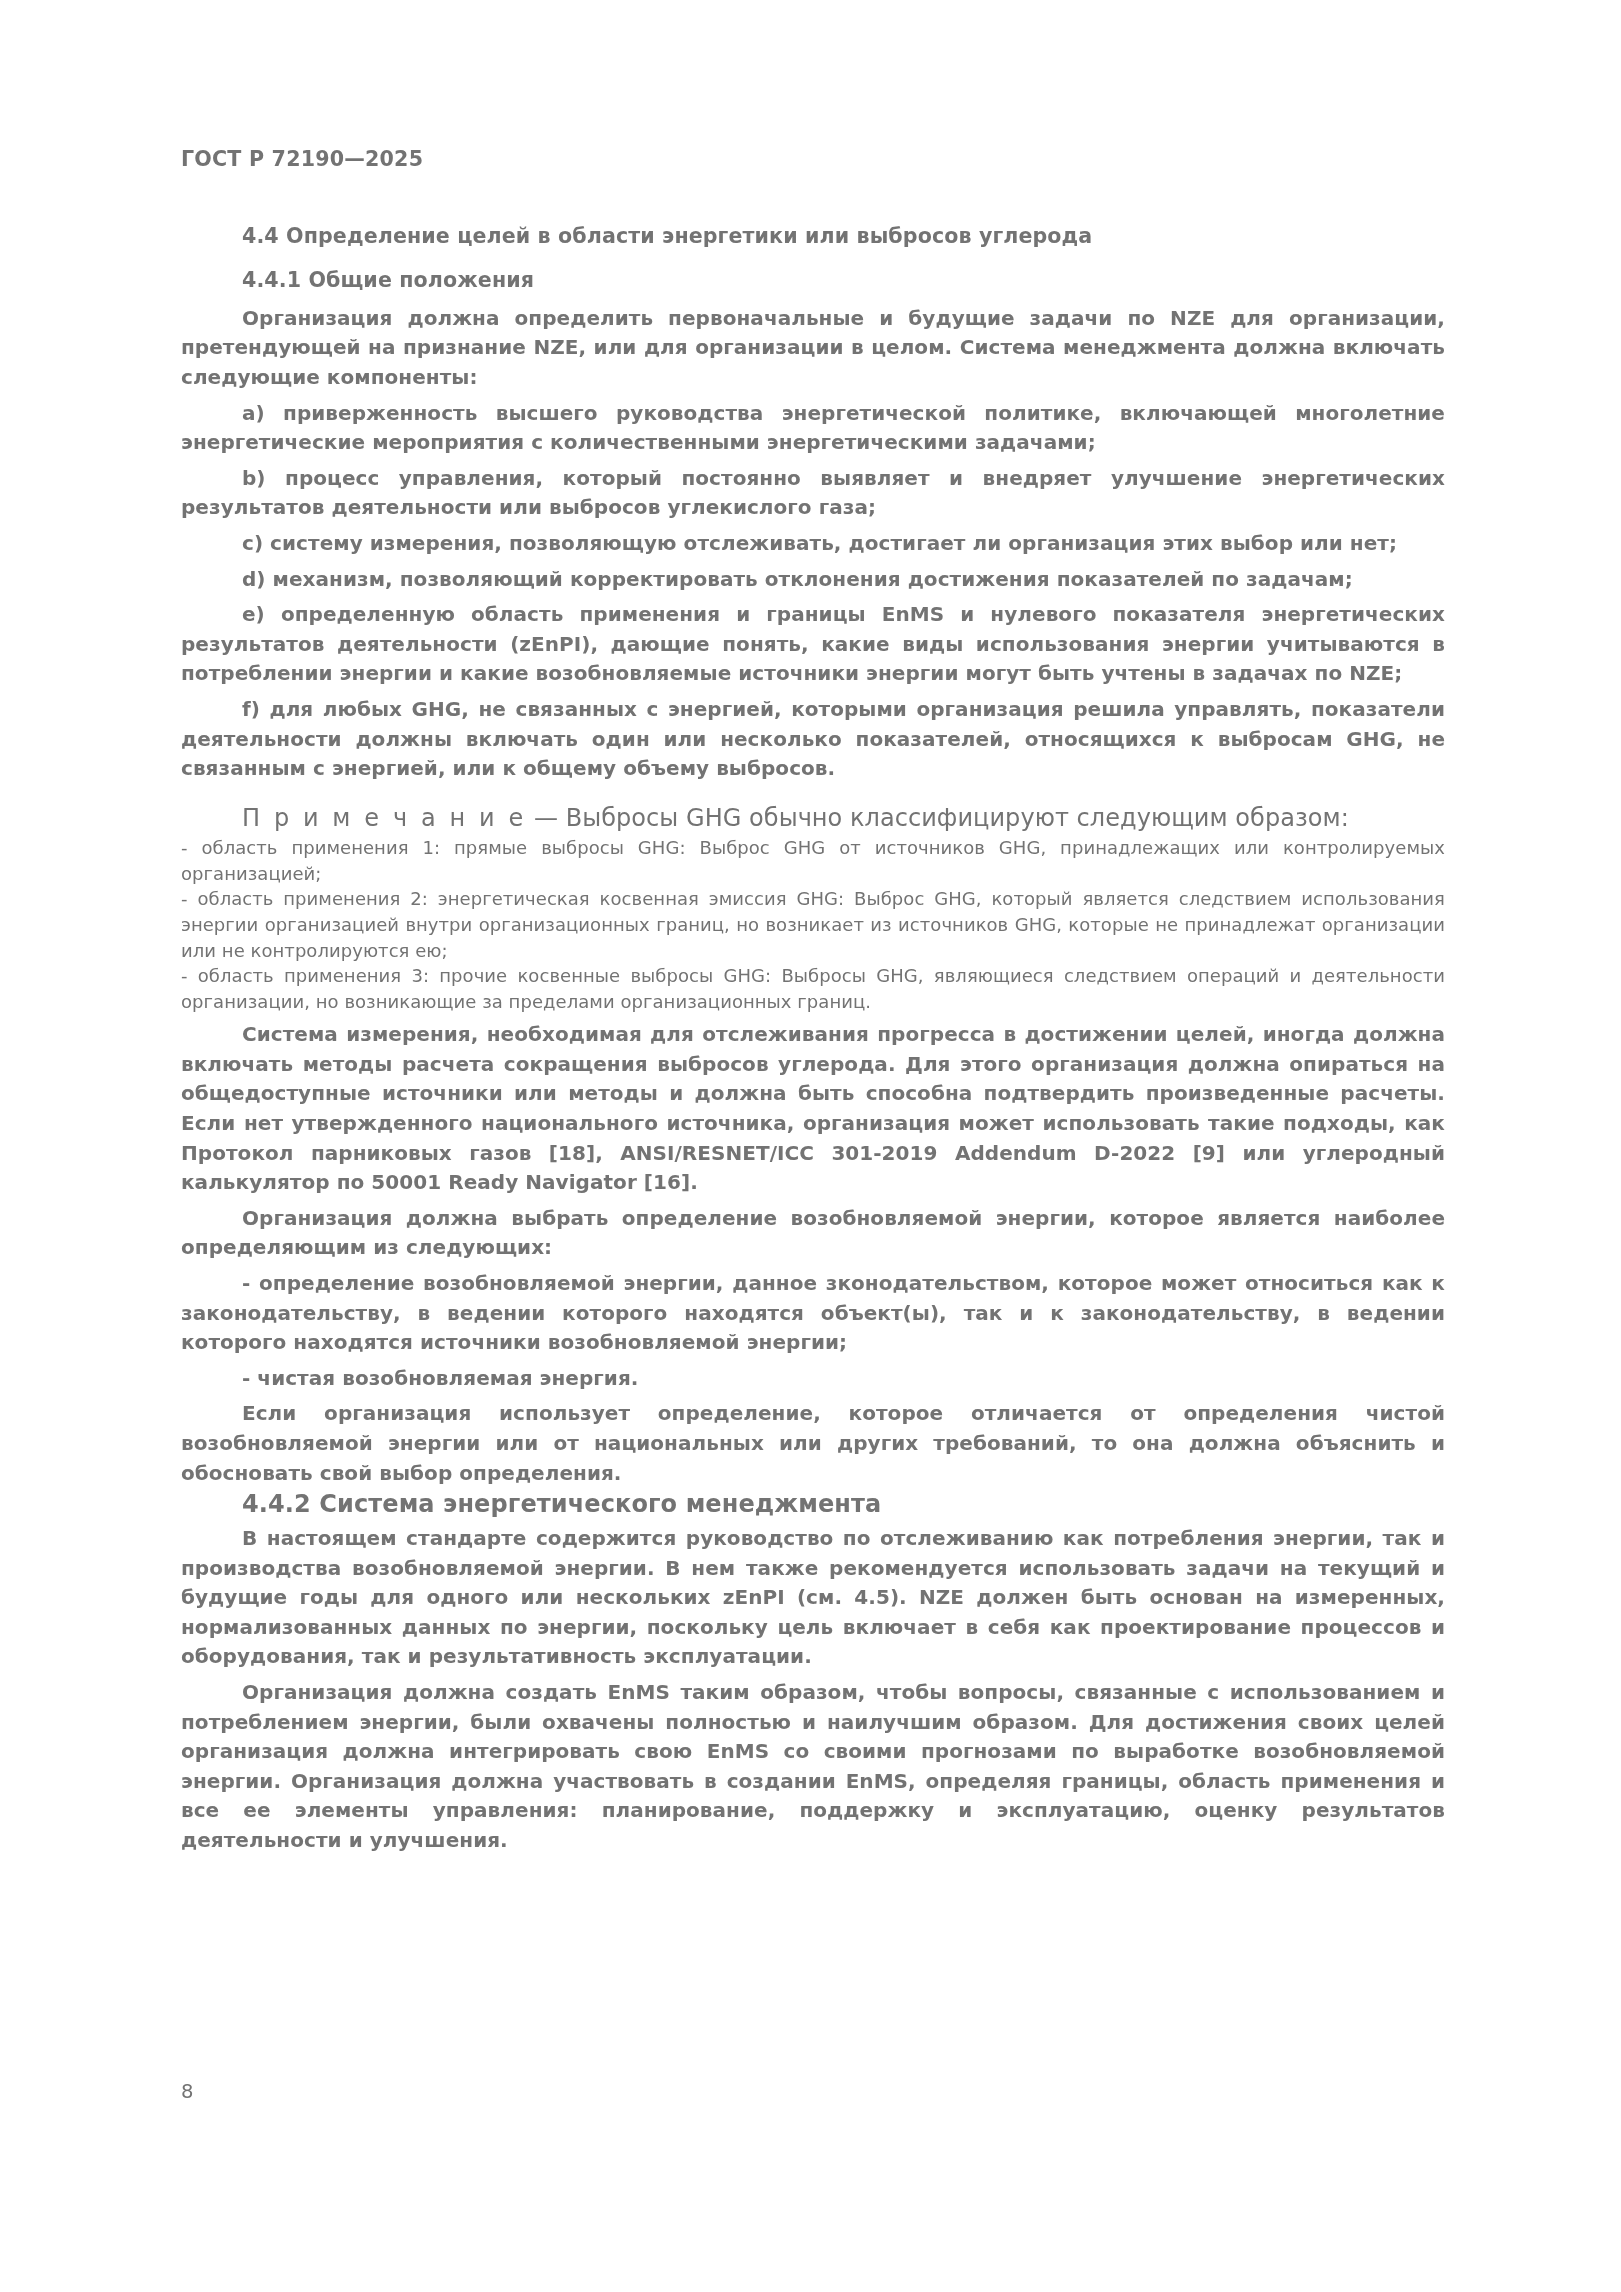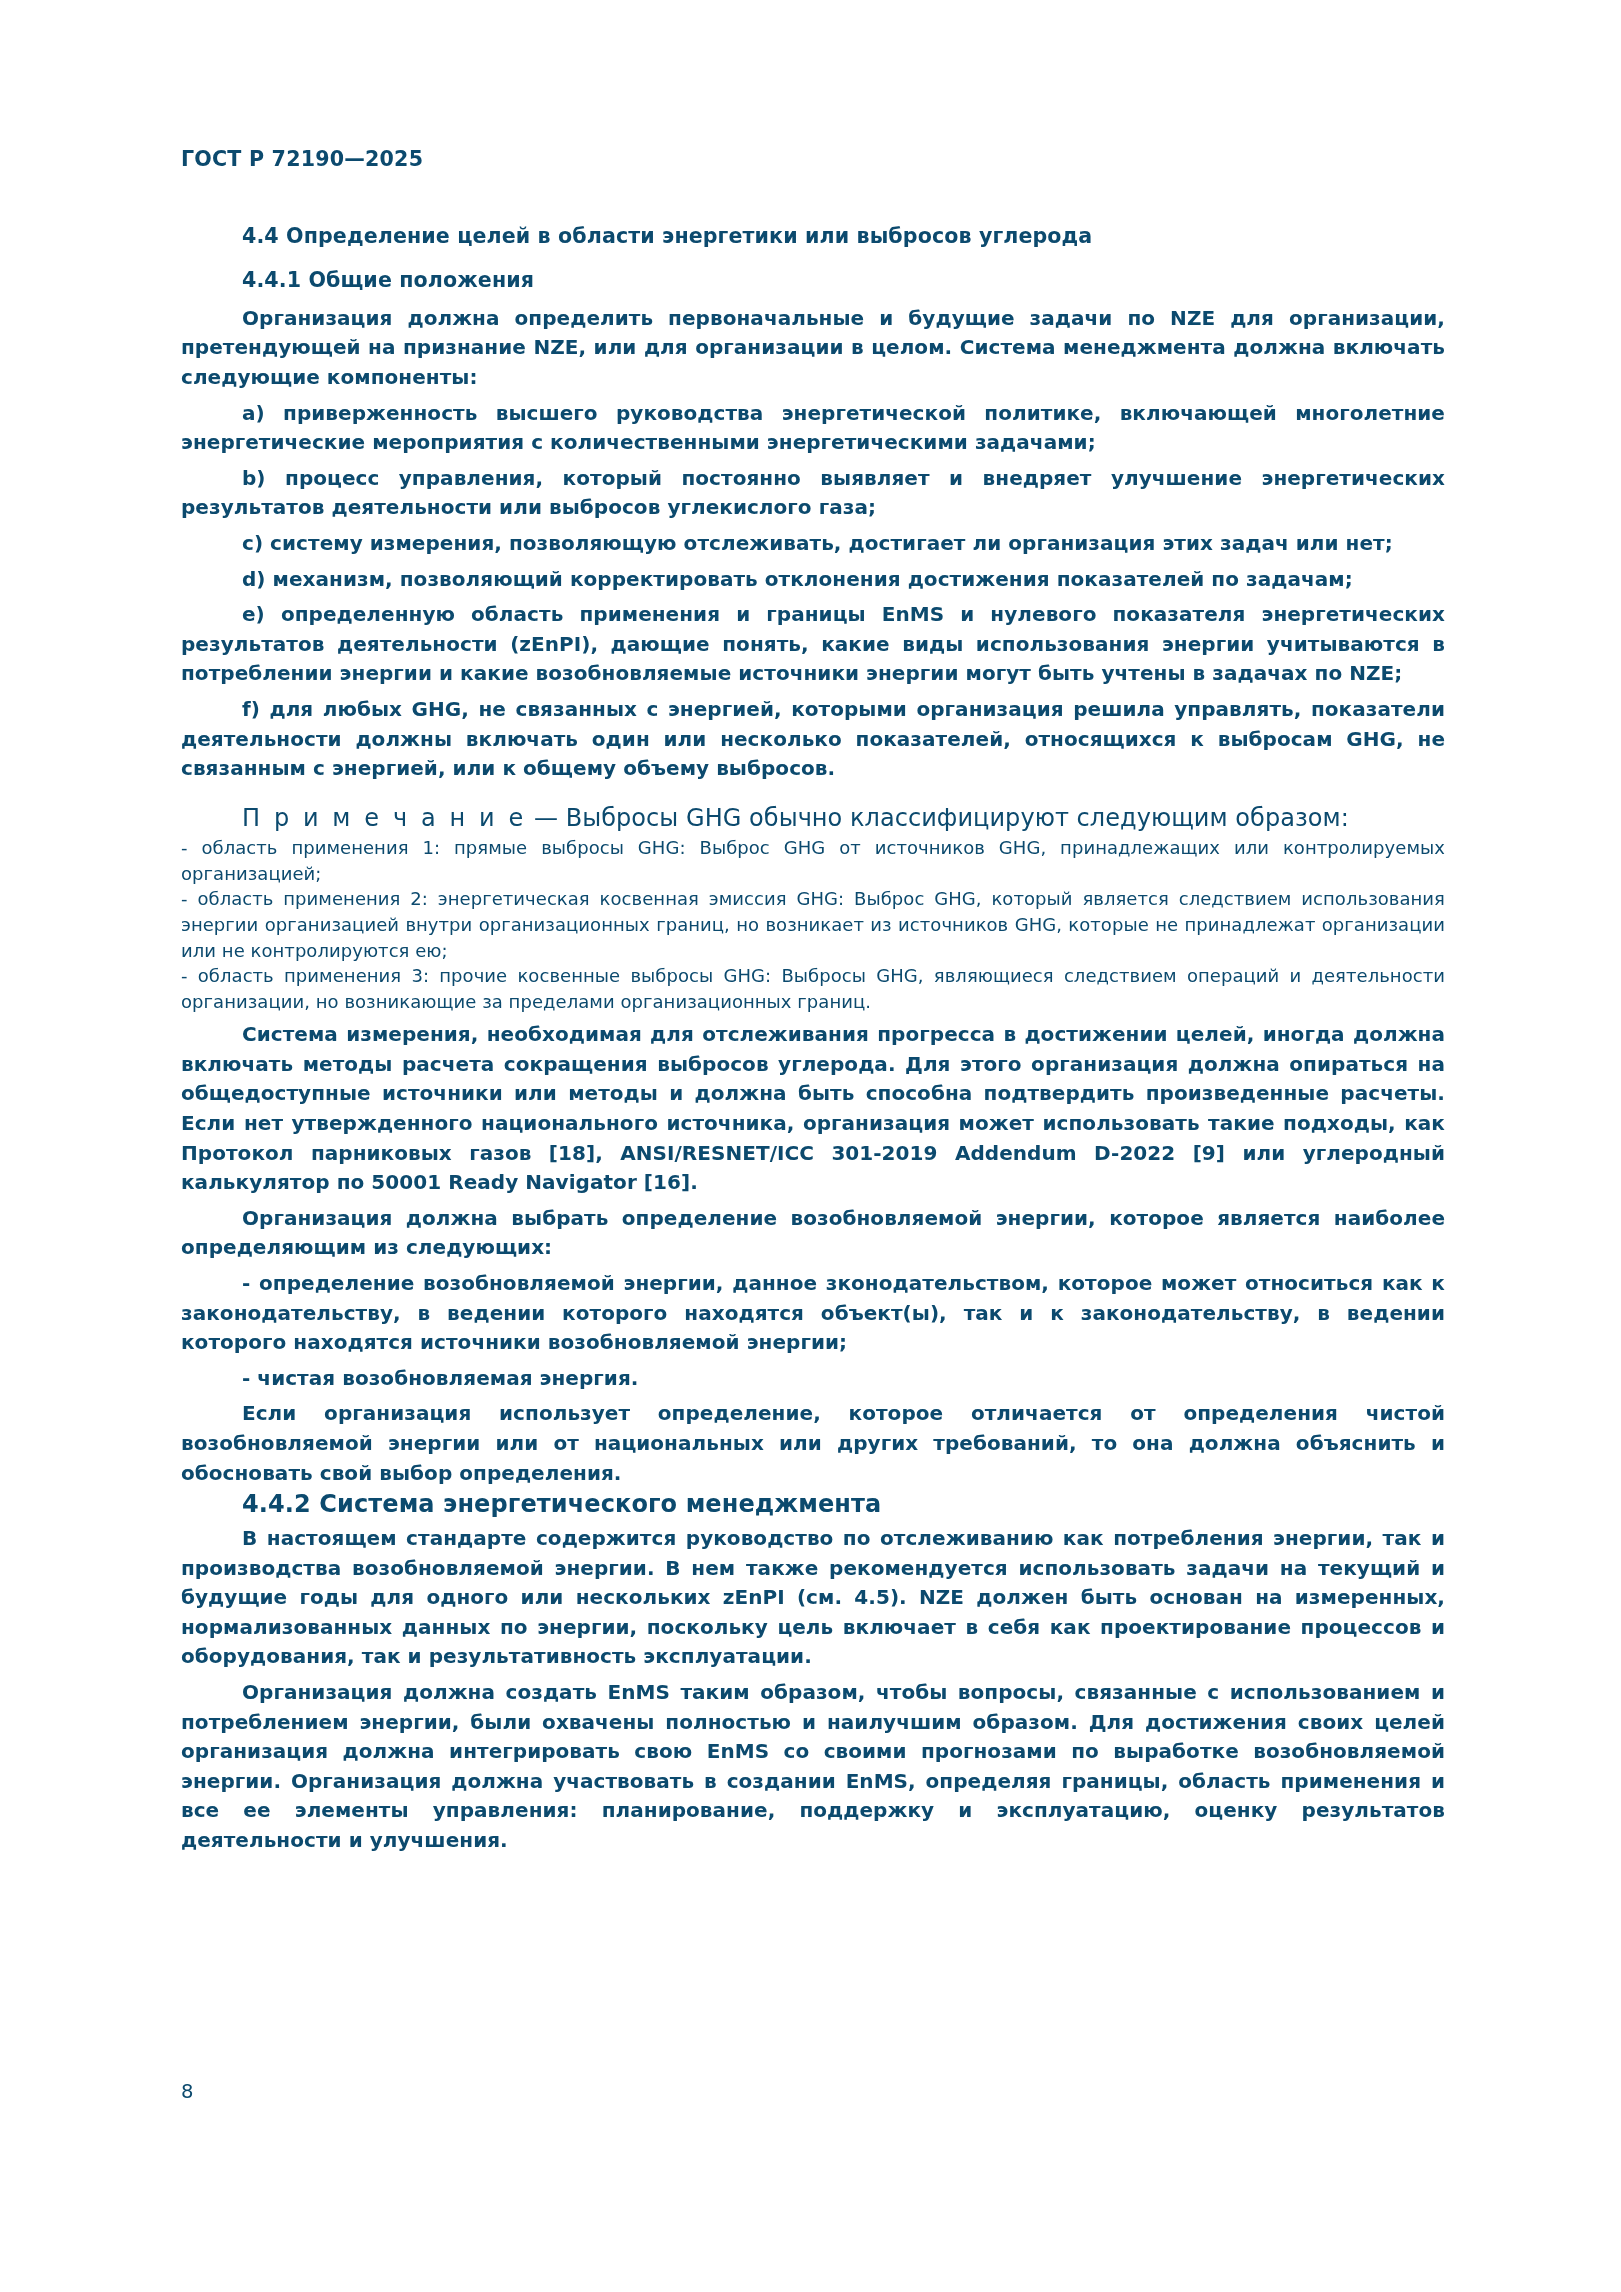--- a/index.html
+++ b/index.html
@@ -6,21 +6,21 @@
     margin: 0;
     padding: 0;
     background: #ffffff;
   }
   .page {
     position: relative;
     width: 1621px;
     height: 2220px;
     background: #ffffff;
     font-family: "DejaVu Sans", sans-serif;
-    color: #0c4a6e;
+    color: #737373;
     box-sizing: border-box;
   }
   .content {
     position: absolute;
     left: 181px;
     top: 147px;
     width: 1264px;
   }
   .header-line {
     font-size: 20.6px;
@@ -98,21 +98,21 @@
 
     <div class="header-line">ГОСТ Р 72190—2025</div>
 
     <h2 class="section-title">4.4  Определение целей в области энергетики или выбросов углерода</h2>
 
     <h3 class="sub-title">4.4.1  Общие положения</h3>
 
     <p class="body indent">Организация должна определить первоначальные и будущие задачи по NZE для организации, претендующей на признание NZE, или для организации в целом. Система менеджмента должна включать следующие компоненты:</p>
     <p class="body indent">a)  приверженность высшего руководства энергетической политике, включающей многолетние энергетические мероприятия с количественными энергетическими задачами;</p>
     <p class="body indent">b)  процесс управления, который постоянно выявляет и внедряет улучшение энергетических результатов деятельности или выбросов углекислого газа;</p>
-    <p class="body indent">c)  систему измерения, позволяющую отслеживать, достигает ли организация этих задач или нет;</p>
+    <p class="body indent">c)  систему измерения, позволяющую отслеживать, достигает ли организация этих выбор или нет;</p>
     <p class="body indent">d)  механизм, позволяющий корректировать отклонения достижения показателей по задачам;</p>
     <p class="body indent">e)  определенную область применения и границы EnMS и нулевого показателя энергетических результатов деятельности (zEnPI), дающие понять, какие виды использования энергии учитываются в потреблении энергии и какие возобновляемые источники энергии могут быть учтены в задачах по NZE;</p>
     <p class="body indent">f)  для любых GHG, не связанных с энергией, которыми организация решила управлять, показатели деятельности должны включать один или несколько показателей, относящихся к выбросам GHG, не связанным с энергией, или к общему объему выбросов.</p>
 
     <p class="note-head">
       <span class="spaced">П р и м е ч а н и е</span>
       <span>— Выбросы GHG обычно классифицируют следующим образом:</span>
     </p>
     <p class="note">- область применения 1: прямые выбросы GHG: Выброс GHG от источников GHG, принадлежащих или контролируемых организацией;</p>
     <p class="note">- область применения 2: энергетическая косвенная эмиссия GHG: Выброс GHG, который является следствием использования энергии организацией внутри организационных границ, но возникает из источников GHG, которые не принадлежат организации или не контролируются ею;</p>

